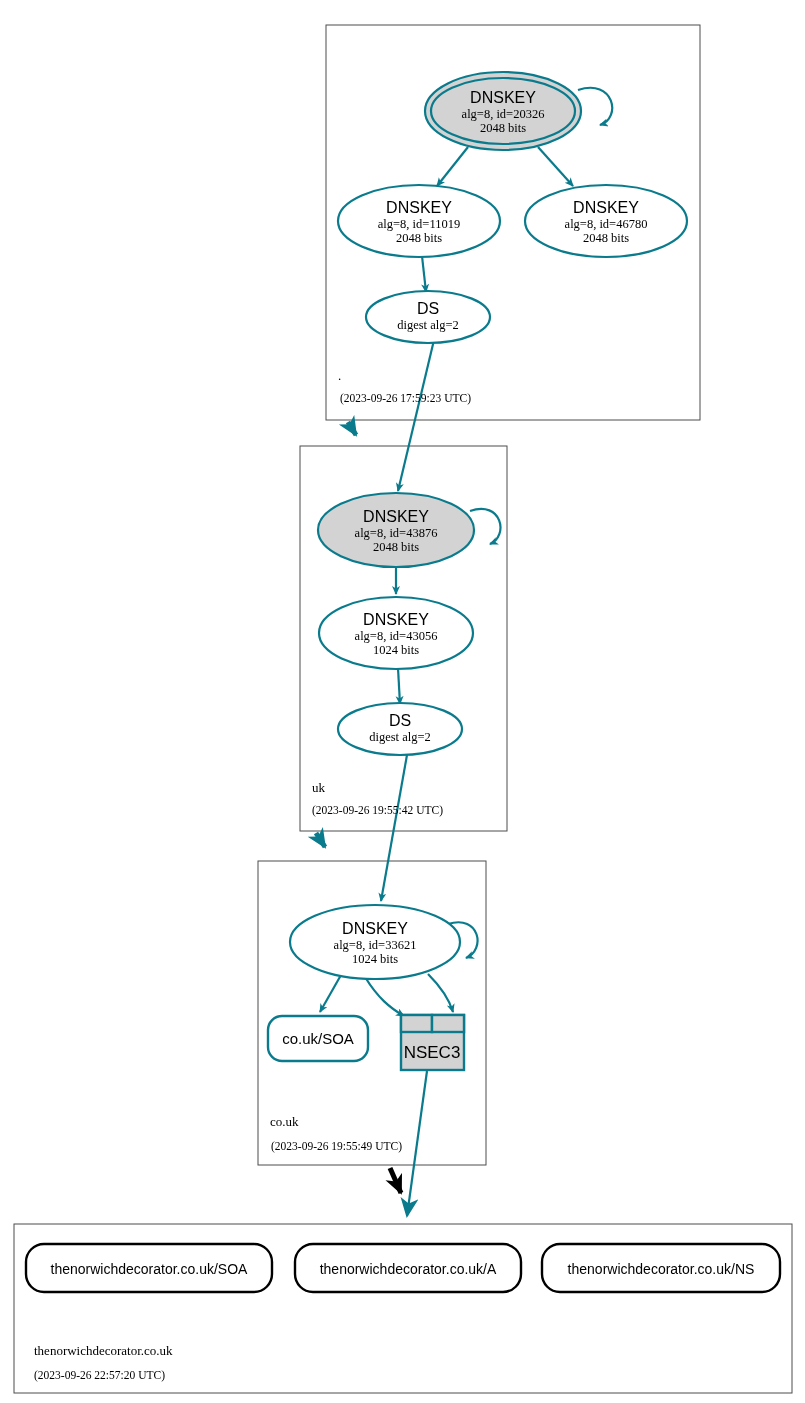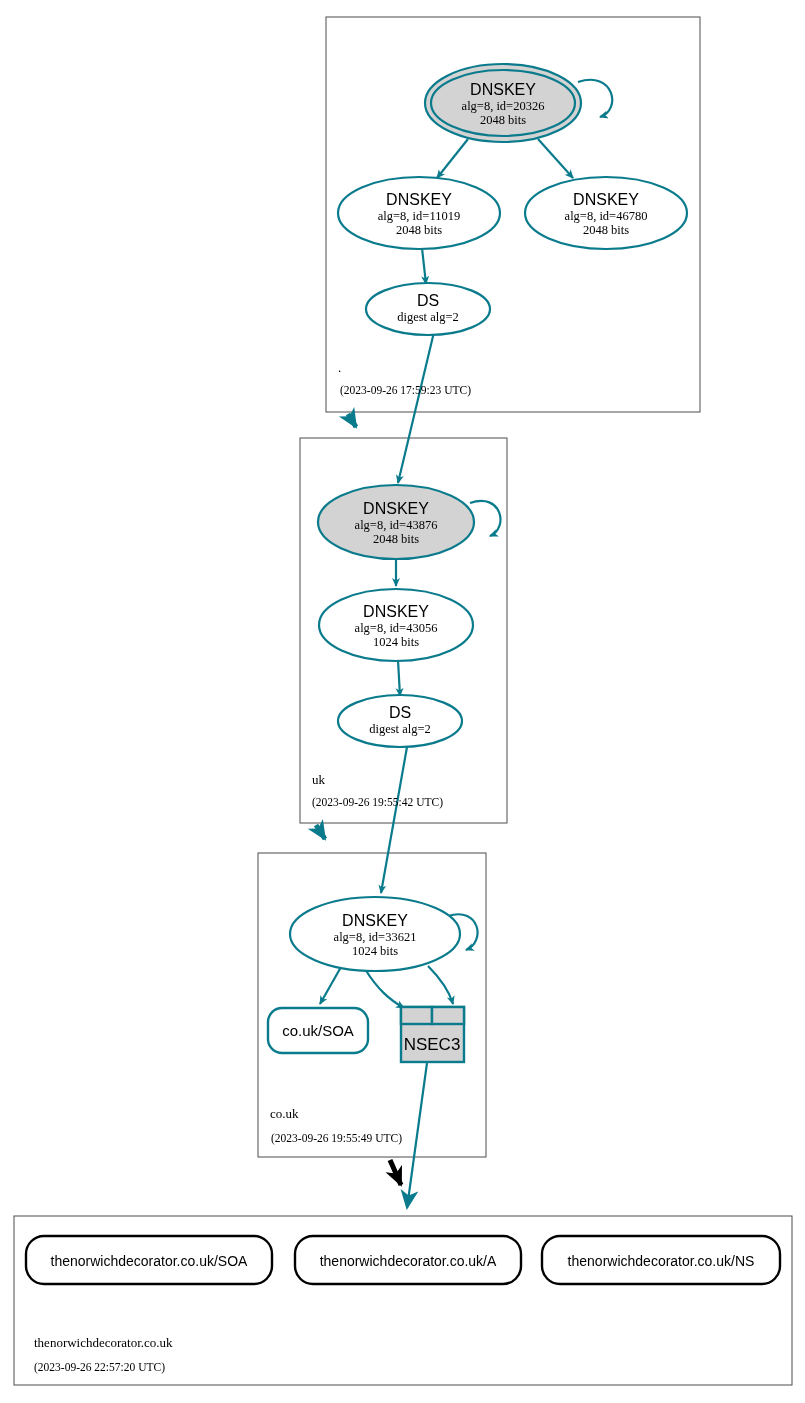--- a/index.html
+++ b/index.html
@@ -1,20 +1,20 @@
 <!DOCTYPE html>
 <html><head>
 <meta charset="utf-8">
 <style>
   html,body{margin:0;padding:0;background:#ffffff;}
   body{
     width:805px;height:1403px;position:relative;overflow:hidden;
     font-family:"Liberation Sans", sans-serif;
   }
-  #stage{position:absolute;left:0;top:0;width:805px;height:1016px;}
+  #stage{position:absolute;left:0;top:8px;width:805px;height:1016px;}
   svg#graph{position:absolute;left:0;top:0;width:805px;height:1403px;display:block;}
 
   .zone-box{fill:#ffffff;stroke:#4d4d4d;stroke-width:1;}
   .edge{fill:none;stroke:#0a7b8c;stroke-width:2.2;}
   .edge-thick{fill:none;stroke:#0a7b8c;stroke-width:5;}
   .edge-black{fill:none;stroke:#000000;stroke-width:5;}
   .node-ell{fill:#ffffff;stroke:#0a7b8c;stroke-width:2.2;}
   .node-ell-grey{fill:#d3d3d3;stroke:#0a7b8c;stroke-width:2.2;}
   .node-rr{fill:#ffffff;stroke:#0a7b8c;stroke-width:2.4;}
   .node-rr-black{fill:#ffffff;stroke:#000000;stroke-width:2.4;}

